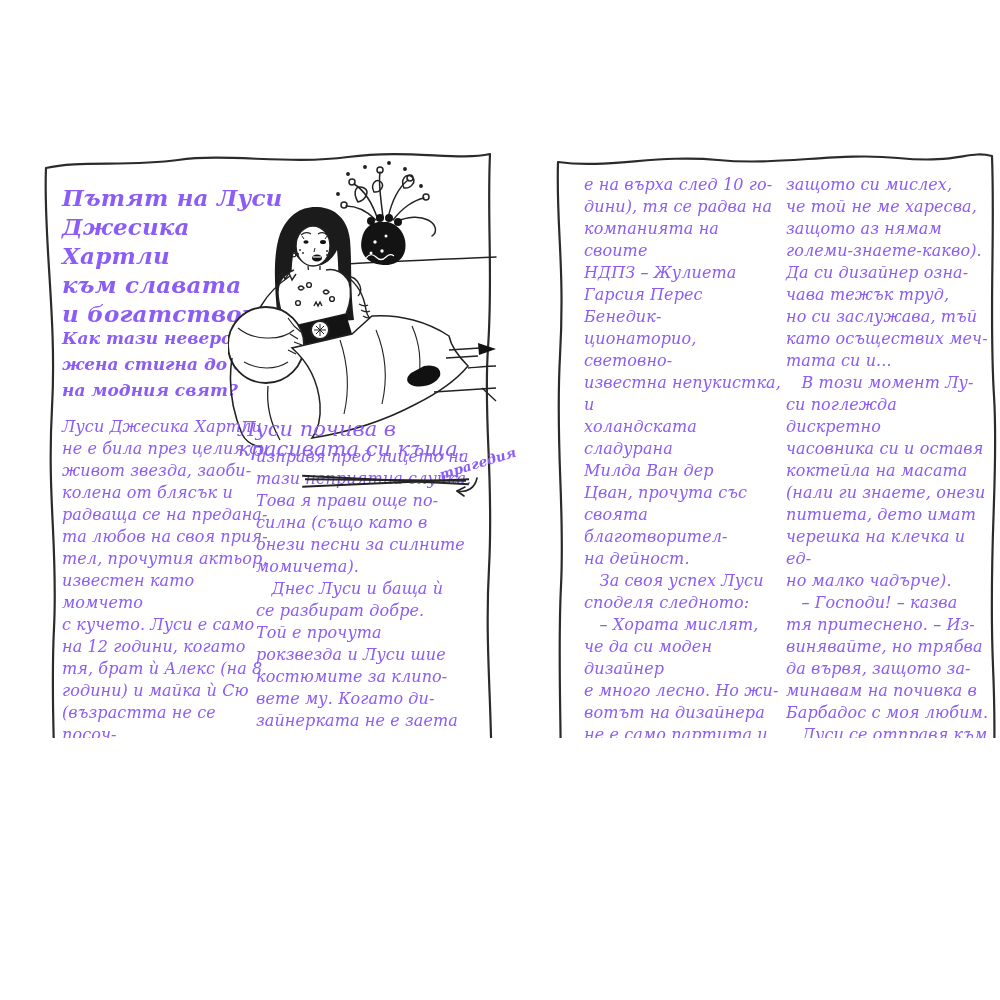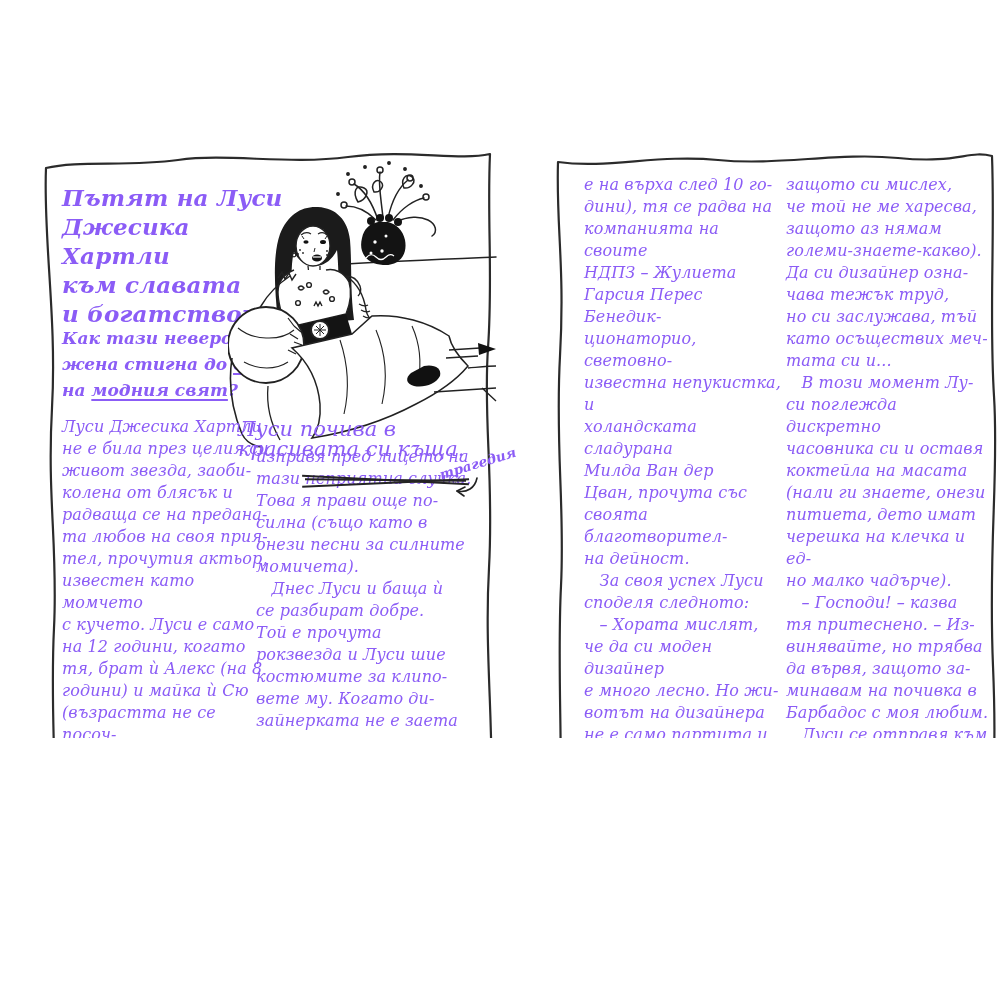--- a/index.html
+++ b/index.html
@@ -4,21 +4,21 @@
 <style>
   html,body{margin:0;padding:0;background:#ffffff;}
   .stage{position:relative;width:1000px;height:738px;background:#ffffff;overflow:hidden;
          font-family:"DejaVu Serif", serif;font-style:italic;color:#8b5cf6;}
   .page{position:absolute;}
   .frame{position:absolute;left:0;top:0;width:100%;height:100%;pointer-events:none;}
   .abs{position:absolute;}
   .body-text{white-space:pre-wrap;font-size:16px;line-height:22px;letter-spacing:.1px;}
   .title{white-space:pre-wrap;font-size:23px;line-height:29px;font-weight:bold;letter-spacing:.2px;}
   .subtitle{white-space:pre-wrap;font-size:17px;line-height:26px;font-weight:bold;}
-  .u{font-weight:bold;text-decoration:underline;text-decoration-thickness:2px;text-underline-offset:3px;}
+  .u{font-weight:bold;text-decoration-thickness:2px;text-underline-offset:3px;}
   .caption{white-space:pre-wrap;font-size:21px;line-height:20px;text-align:left;}
   .struck{position:relative;display:inline-block;}
   .struck::before,.struck::after{content:"";position:absolute;left:-3px;right:-3px;top:48%;height:2px;background:#242424;}
   .struck::before{transform:rotate(3deg);}
   .struck::after{transform:rotate(-2.5deg) translateY(3px);}
   .struck .inner-line{position:absolute;left:0;right:0;top:52%;height:1.6px;background:#242424;transform:rotate(.5deg);}
   .annotation{position:absolute;left:182px;top:6px;font-size:13.5px;font-weight:bold;
               transform:rotate(-17deg);white-space:nowrap;}
   .anno-arrow{position:absolute;left:196px;top:30px;}
   svg{display:block;}

